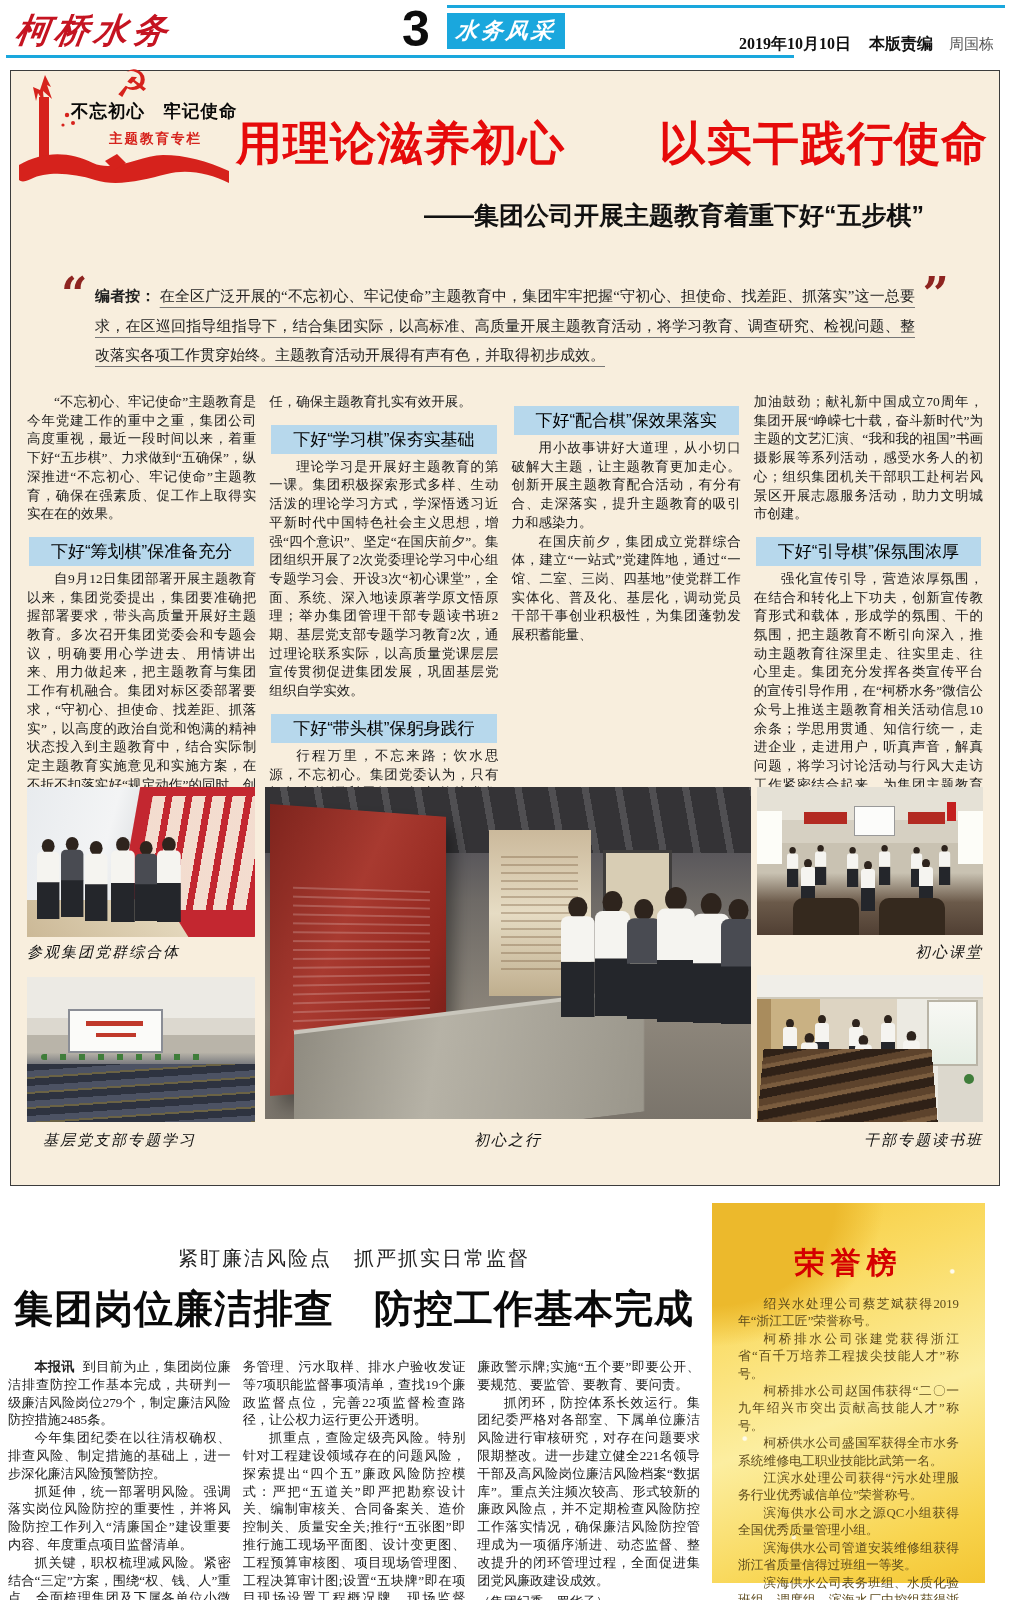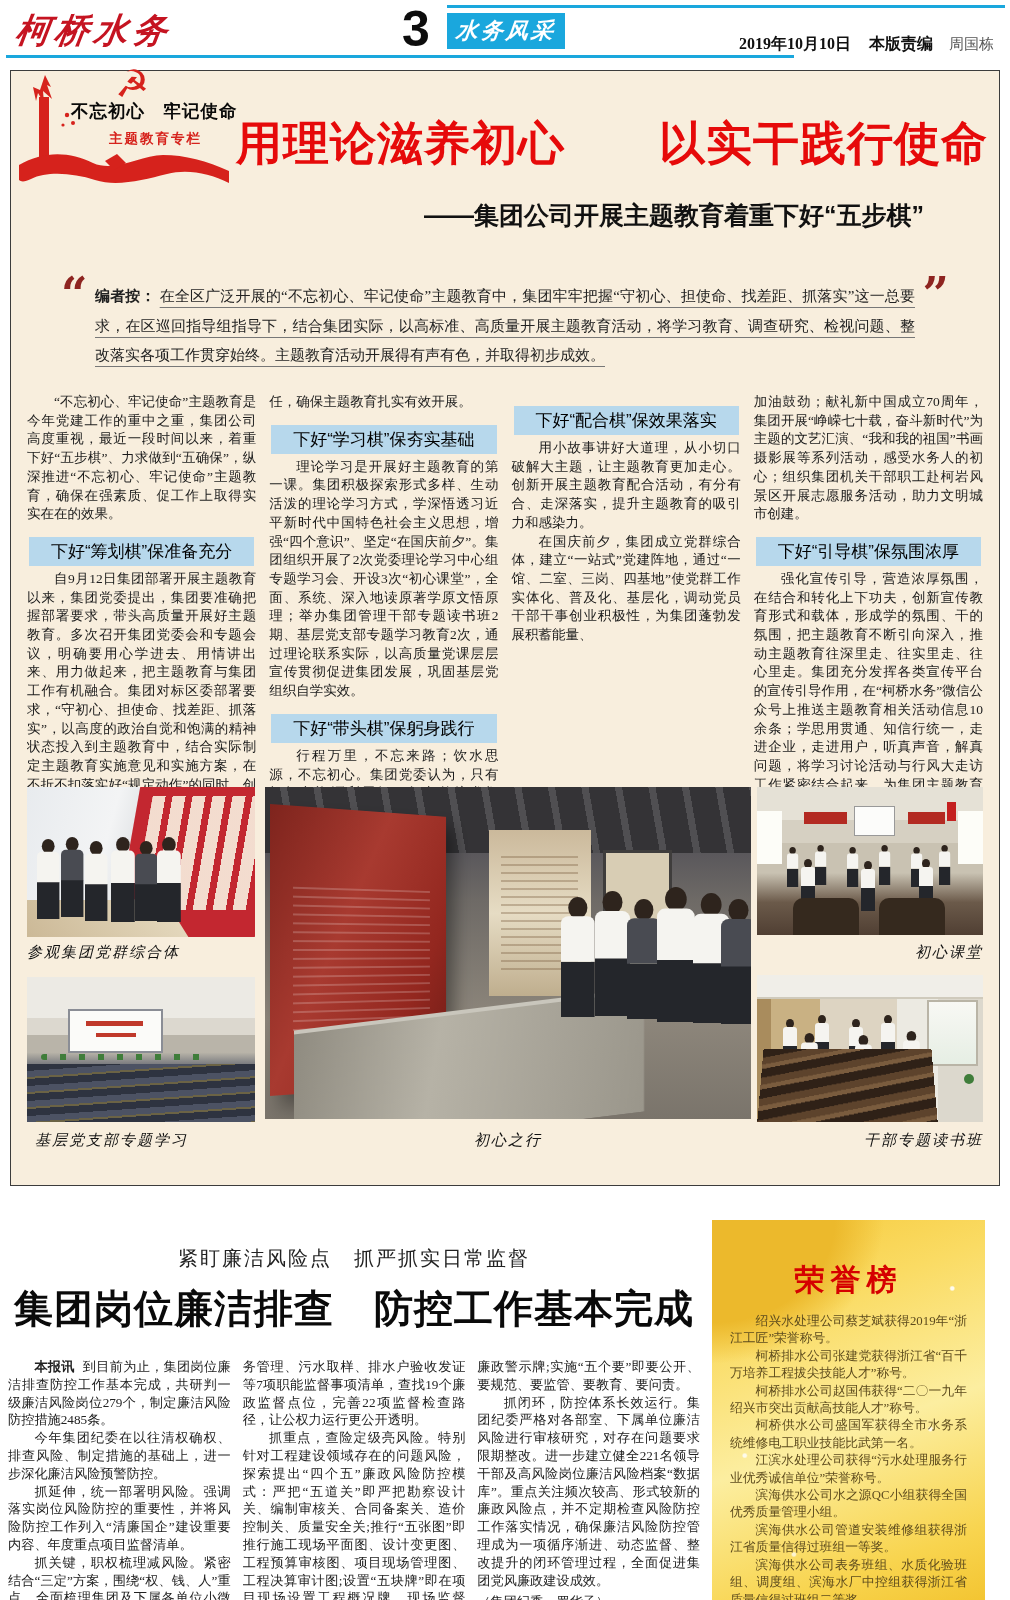--- a/index.html
+++ b/index.html
@@ -136,21 +136,21 @@
   .headline{margin:10px 0 0 0;text-align:center;font-family:"Liberation Sans",sans-serif;
             font-weight:900;font-size:39px;color:#0a0a0a;letter-spacing:1px;}
   .b-cols{margin-top:22px;display:grid;grid-template-columns:repeat(3,1fr);column-gap:12px;
           height:262px;overflow:hidden;}
   .b-cols p{margin:0;font-size:13.2px;line-height:17.8px;text-align:justify;color:#222;
             text-indent:2em;}
   .b-cols p.cont{text-indent:0;}
   .lead-label{font-family:"Liberation Sans",sans-serif;font-weight:bold;margin-right:8px;}
   .byline{text-align:right;padding-right:10px;text-indent:0 !important;margin-top:4px !important;}
   
-  .honor{position:absolute;left:712px;top:20px;width:273px;height:380px;padding:10px 18px;
+  .honor{position:absolute;left:712px;top:3px;width:273px;height:380px;padding:10px 26px;
     box-sizing:border-box;
     background:
       radial-gradient(circle at 88% 18%, rgba(255,255,255,.9) 0 1.5px, transparent 3px),
       radial-gradient(circle at 12% 62%, rgba(255,255,255,.8) 0 1.5px, transparent 3px),
       radial-gradient(circle at 80% 55%, rgba(255,255,255,.8) 0 1.5px, transparent 3px),
       radial-gradient(circle at 30% 88%, rgba(255,255,255,.7) 0 1.5px, transparent 3px),
       radial-gradient(150% 90% at 0% 0%, #ecb92c 0 30%, transparent 42%),
       linear-gradient(160deg,#f6c93a 0%,#fadb63 25%,#fceea0 55%,#f8d44e 85%,#f3c532 100%);}
   .honor-title{margin:30px 0 12px 0;text-align:center;font-family:"Liberation Sans",sans-serif;
                font-weight:900;font-size:30px;color:#d50000;letter-spacing:6px;}
@@ -240,21 +240,21 @@
         <i class="fg dk" style="left:108px;top:54px;transform:scale(1.6)"></i>
         <i class="fg" style="left:130px;top:50px;transform:scale(1.7)"></i>
       </div>
       <span class="cap" style="left:0;top:156px">参观集团党群综合体</span>
 
       <div class="photo ph-study">
         <div class="screen2"></div>
         <div class="plants2"></div>
         <div class="rows2"></div>
       </div>
-      <span class="cap" style="left:8px;top:344px">基层党支部专题学习</span>
+      <span class="cap" style="left:16px;top:344px">基层党支部专题学习</span>
 
       <div class="photo ph-trip">
         <div class="ceil3"></div>
         <div class="panel-red"></div>
         <div class="exhibit1"></div>
         <div class="exhibit2"></div>
         <div class="case3"></div>
         <i class="fg" style="left:296px;top:110px;transform:scale(2.4)"></i>
         <i class="fg" style="left:330px;top:104px;transform:scale(2.5)"></i>
         <i class="fg dk" style="left:362px;top:112px;transform:scale(2.4)"></i>

